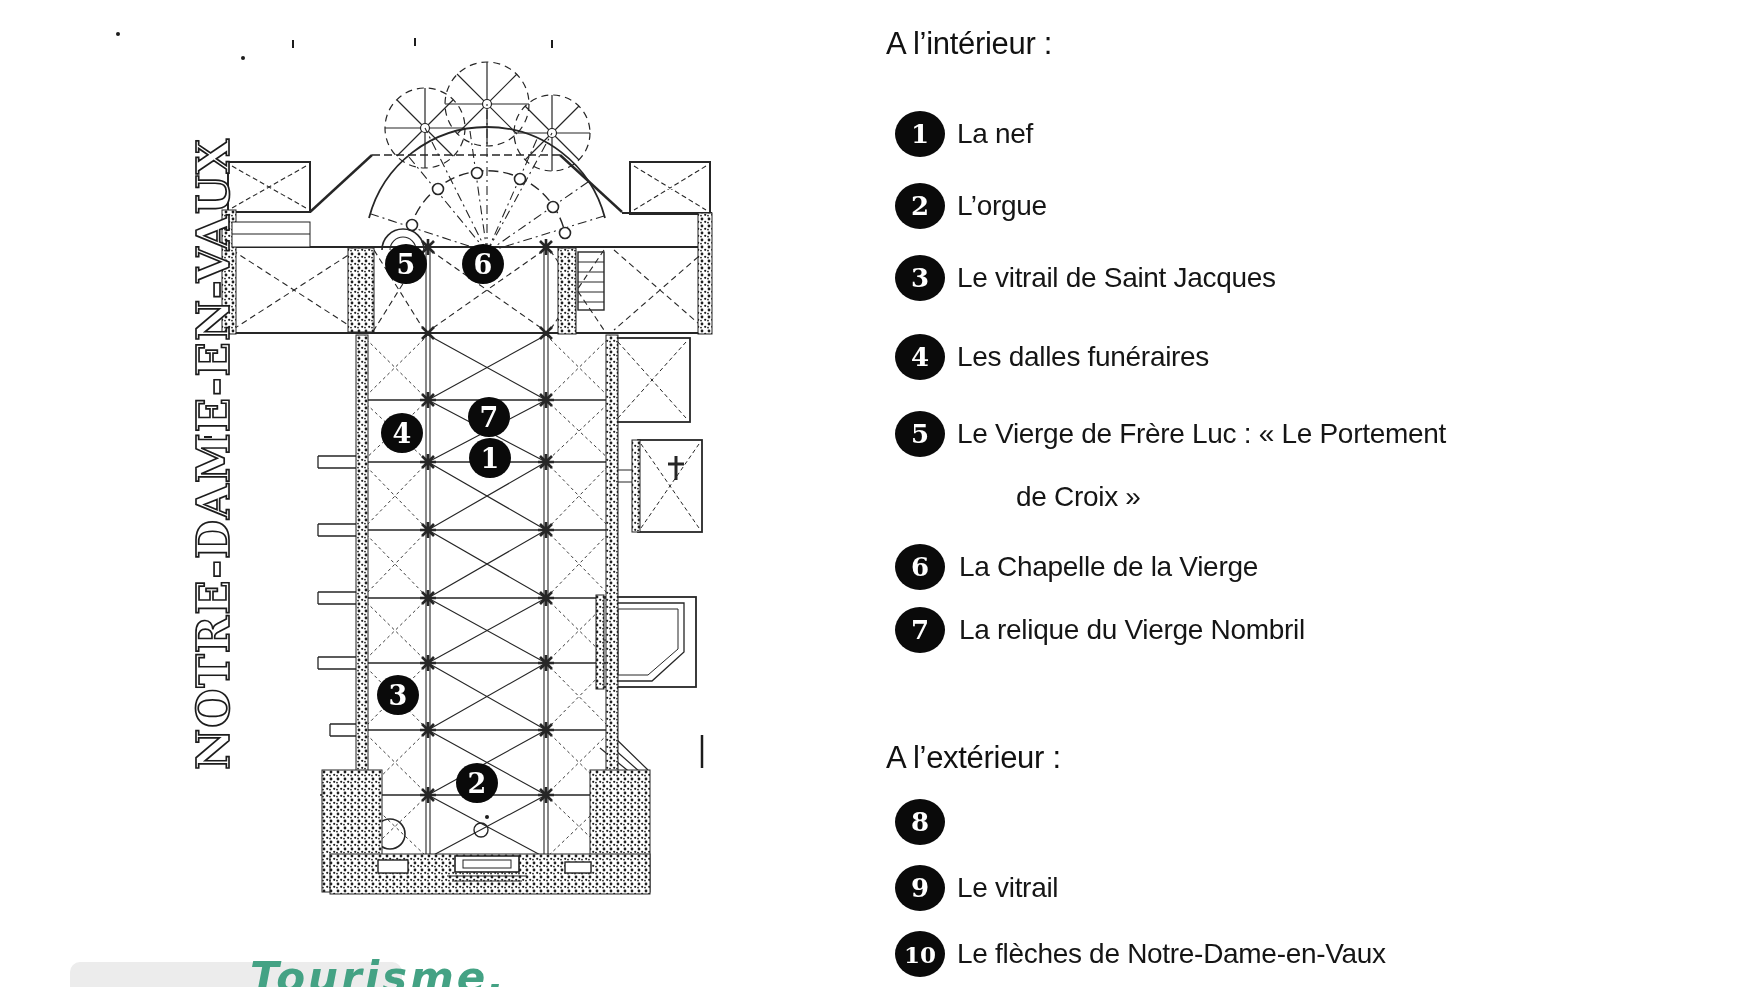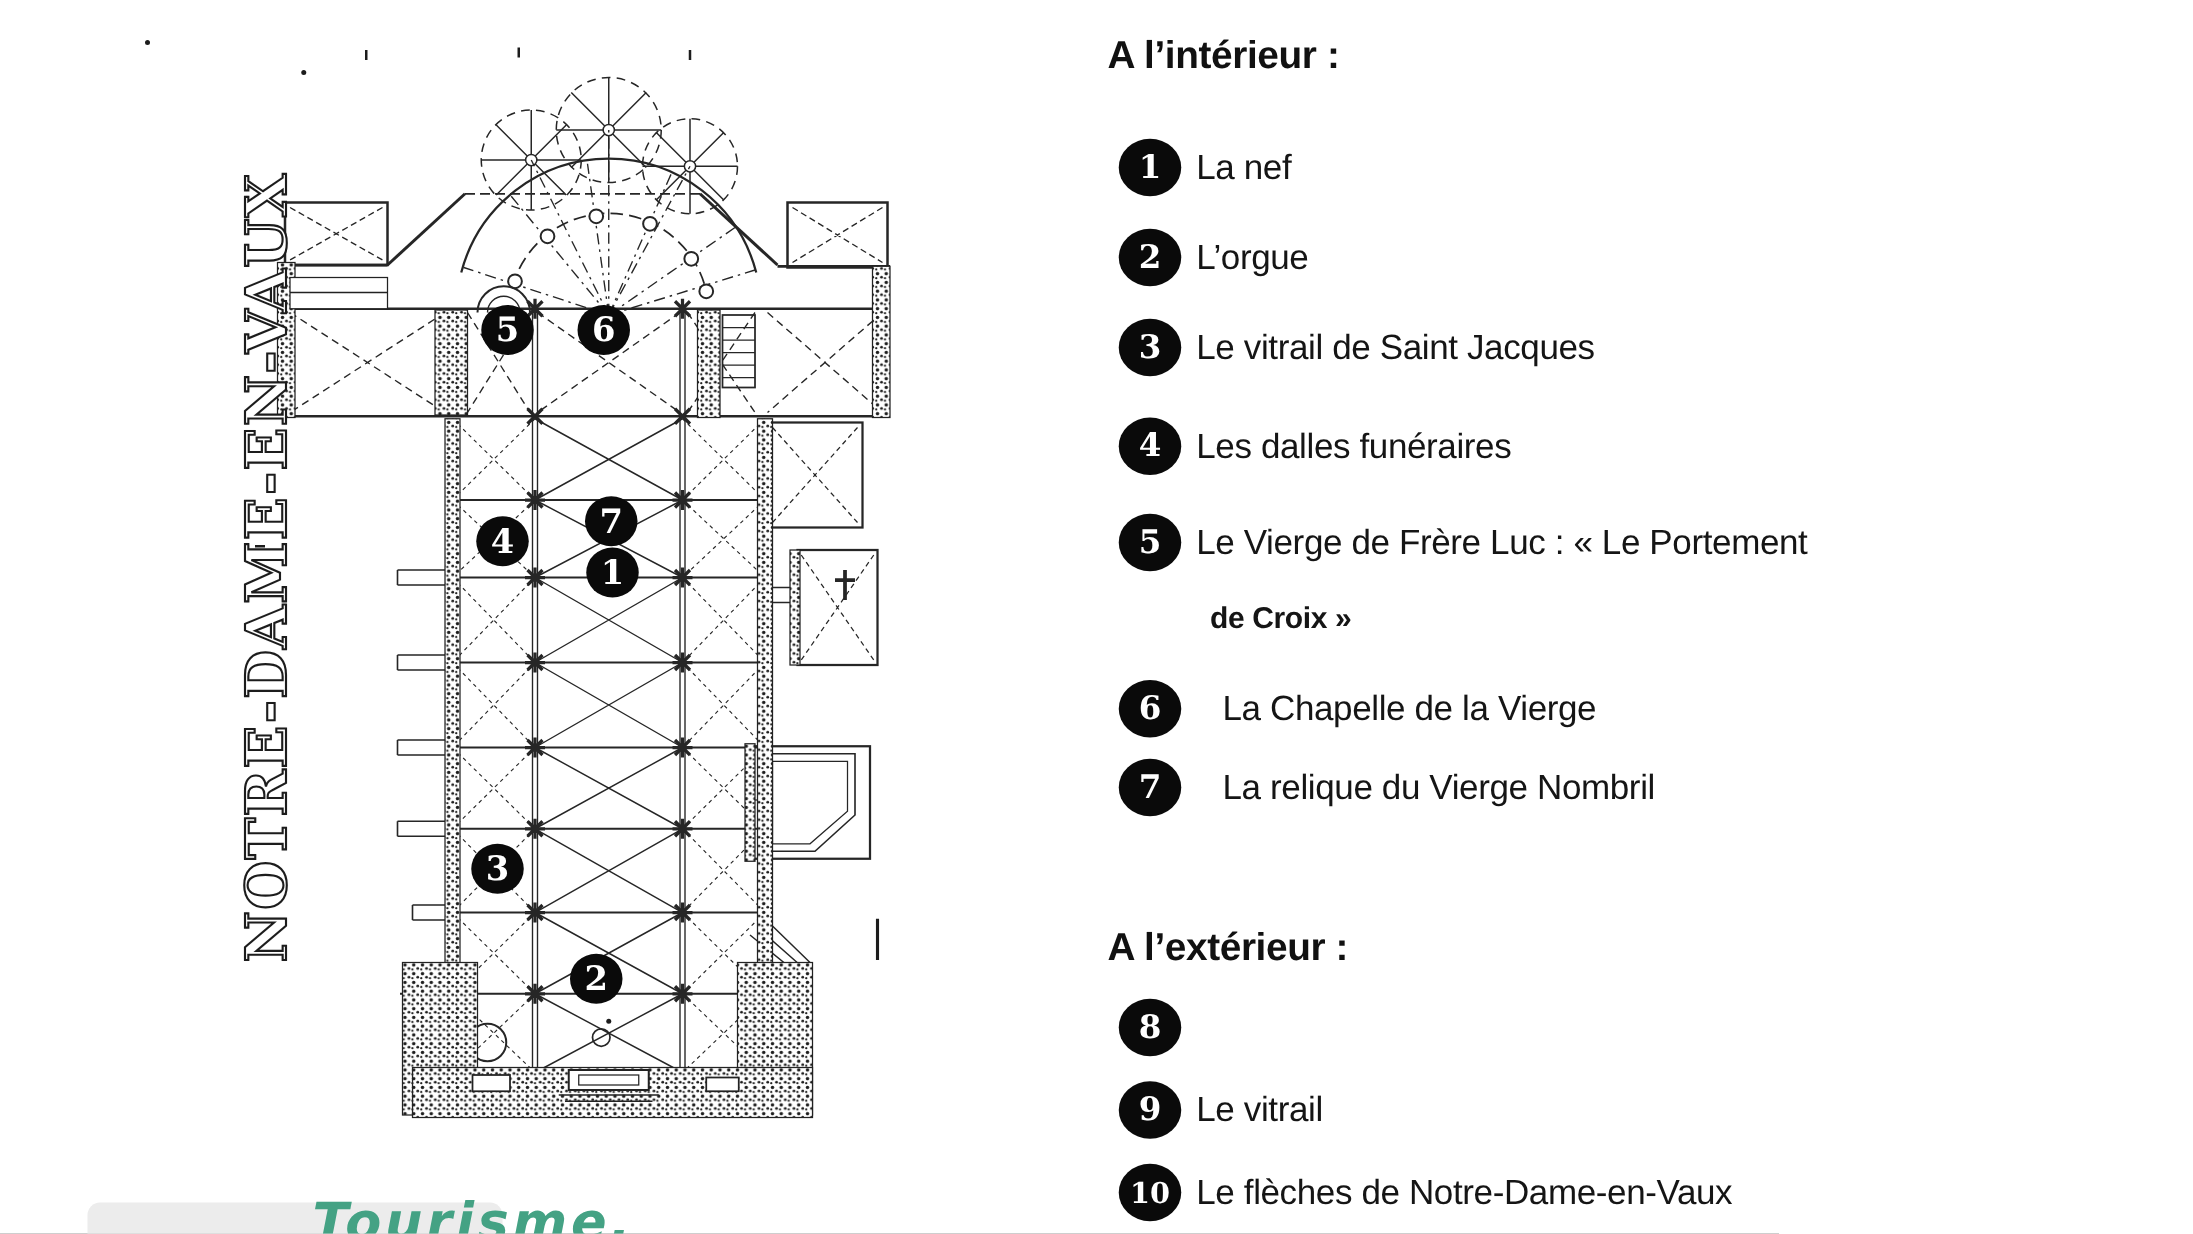--- a/index.html
+++ b/index.html
@@ -19,41 +19,40 @@
     text-align:center;white-space:nowrap;
   }
   .plan-marker{
     position:absolute;width:42px;height:40px;margin-left:-21px;margin-top:-20px;
     background:#0a0a0a;border-radius:50%;
     display:flex;align-items:center;justify-content:center;
     font-family:"DejaVu Serif",serif;font-weight:700;font-size:27px;color:#fff;
   }
   
   .legend-heading{
-    position:absolute;left:886px;font-size:31px;font-weight:bold;
+    position:absolute;left:886px;font-size:31px;font-weight:normal;
     letter-spacing:-0.3px;color:#111;white-space:nowrap;
   }
   .legend-row{
     position:absolute;left:895px;height:50px;display:flex;align-items:center;
     white-space:nowrap;
   }
   .legend-bullet{
     width:50px;height:46px;flex:0 0 50px;background:#0a0a0a;border-radius:50%;
     display:flex;align-items:center;justify-content:center;
     font-family:"DejaVu Serif",serif;font-weight:700;font-size:26px;color:#fff;
   }
   .legend-bullet.two-digit{font-size:23px;}
   .legend-label{
     margin-left:12px;font-size:28px;letter-spacing:-0.3px;color:#151515;
   }
-  .legend-row.indent .legend-label{margin-left:33px;text-align:right;}
+  .legend-row.indent .legend-label{margin-left:14px;text-align:right;}
   .legend-wrap-line{
-    position:absolute;left:968px;font-size:24px;letter-spacing:-0.3px;color:#151515;
+    position:absolute;left:1016px;font-size:28px;letter-spacing:-0.3px;color:#151515;
     white-space:nowrap;
-    font-weight:bold;
   }
   
   .footer-band{
     position:absolute;left:70px;top:962px;width:332px;height:40px;
     background:#ececec;border-radius:10px;
   }
   .partner-script{
     position:absolute;left:250px;top:953px;
     font-family:"DejaVu Sans",sans-serif;font-style:italic;font-weight:bold;
     font-size:42px;letter-spacing:3px;color:#44a284;white-space:nowrap;

